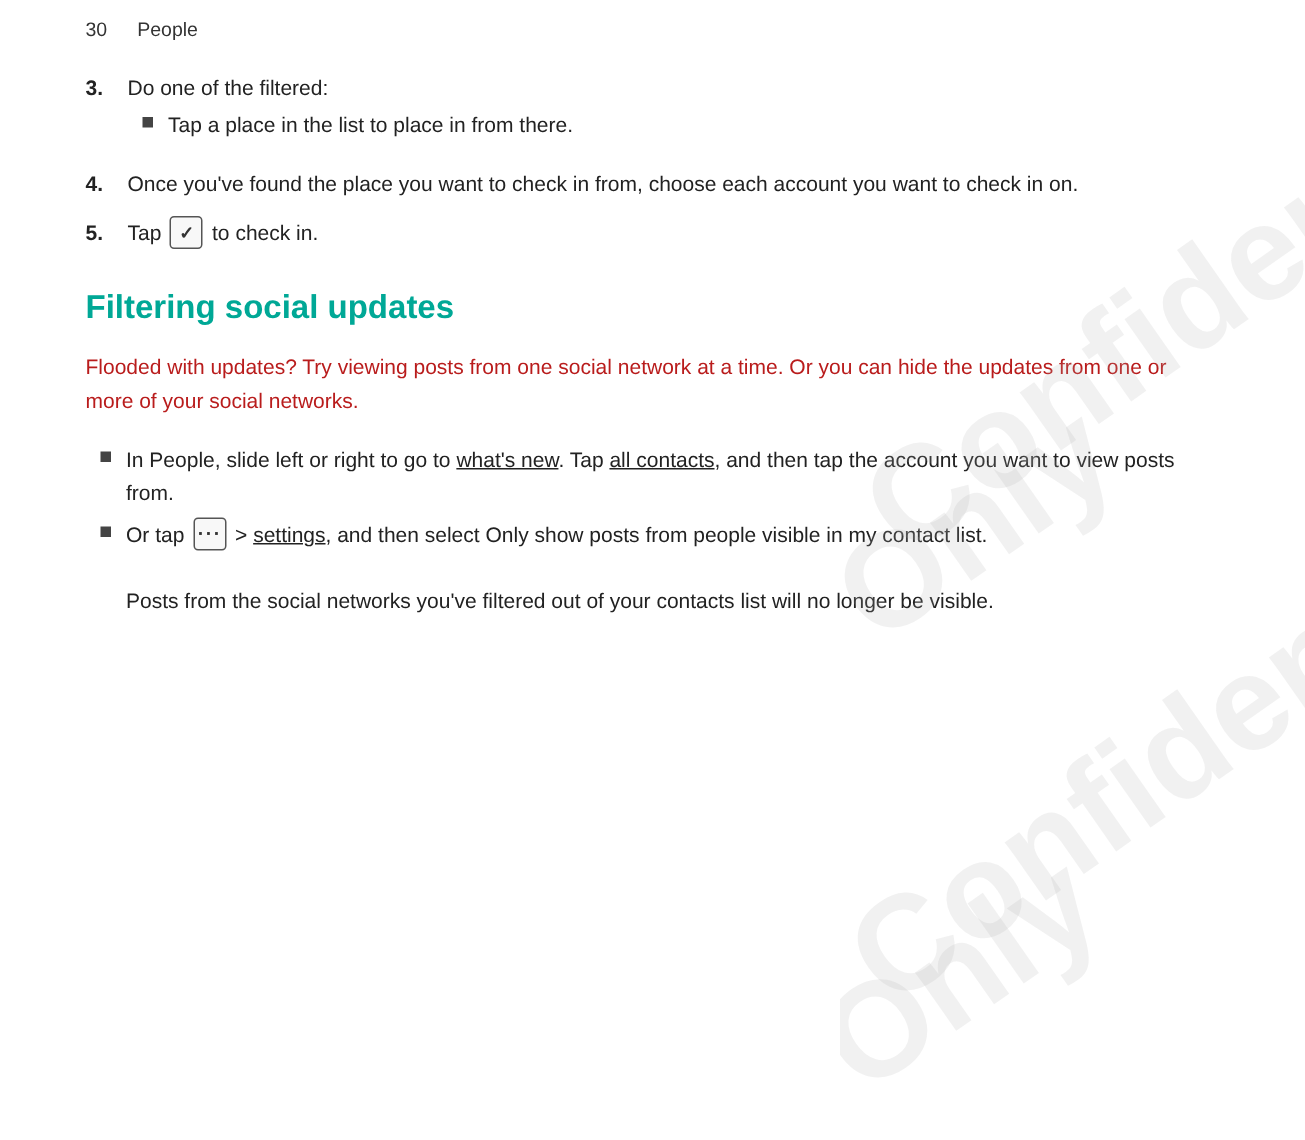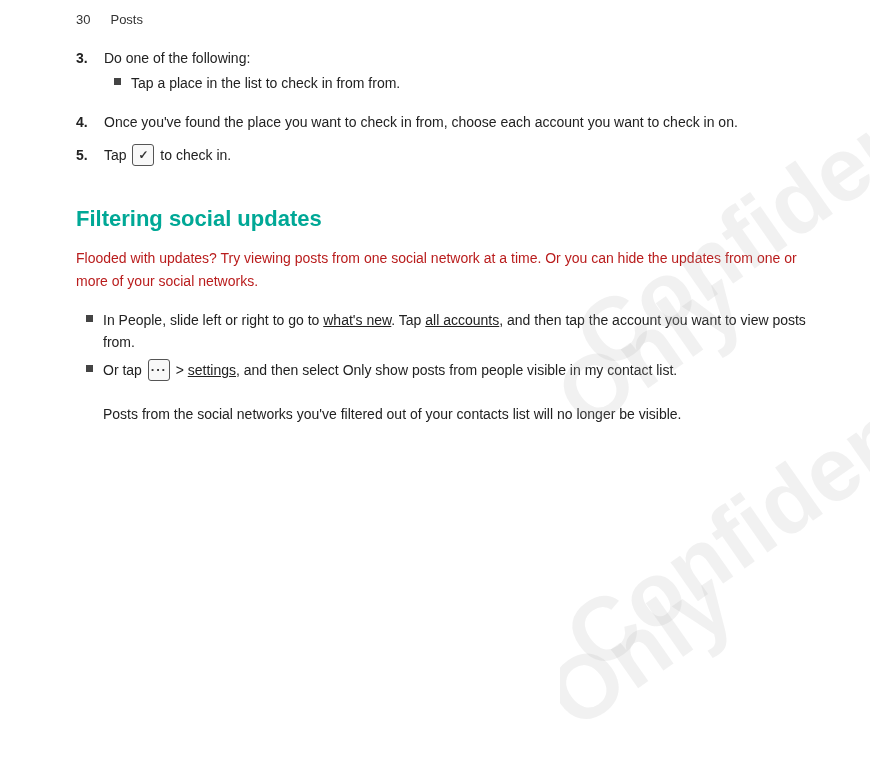--- a/index.html
+++ b/index.html
@@ -8,21 +8,21 @@
       font-size: 14px;
       line-height: 1.5;
       background: #fff;
       color: #222;
       width: 870px;
       min-height: 760px;
       position: relative;
       overflow: hidden;
     }
     .page-container {
-      padding: 10px 60px 20px 76px;
+      padding: 10px 60px 20px 57px;
       position: relative;
     }
     .header {
       display: flex;
       align-items: center;
       margin-bottom: 18px;
       border-bottom: none;
     }
     .page-number {
       font-size: 13px;
@@ -92,21 +92,21 @@
     .icon-plus::after { content: '+'; font-size: 14px; font-weight: bold; color: #333; }
     .icon-save::after { content: '⊟'; font-size: 13px; color: #333; }
     .icon-search::after { content: '🔍'; font-size: 11px; }
     .icon-checkin::after { content: '✓'; font-size: 12px; font-weight: bold; color: #333; }
     .icon-dots::after { content: '···'; font-size: 13px; letter-spacing: 1px; color: #333; font-weight: bold; }
 
     .section-heading {
       font-size: 22px;
       font-weight: bold;
       color: #00a896;
-      margin: 35px 0 12px 0;
+      margin: 21px 0 12px 0;
     }
     .body-text {
       font-size: 14px;
       line-height: 1.6;
       margin-bottom: 18px;
       color: #b91c1c;
     }
     strong, b { font-weight: normal; }
     u { text-decoration: underline; }
 
@@ -134,32 +134,32 @@
     .watermark-text-3 { top: 330px; left: -30px; }
     .watermark-text-4 { top: 480px; left: -20px; }
   </style>
 </head>
 <body>
 
 <div class="page-container">
 
   <div class="header">
     <span class="page-number">30</span>
-    <span class="page-title-header">Posts</span>
+    <span class="page-title-header">People</span>
   </div>
 
   <ol class="numbered-list">
     <li>
       <span class="num-label">3.</span>
       <div class="num-content">
-        <span>Do one of the following:</span>
+        <span>Do one of the filtered:</span>
         <ul class="bullet-list">
           <li>
             <span class="bullet-square"></span>
-            <span class="bullet-text">Tap a place in the list to check in from from.</span>
+            <span class="bullet-text">Tap a place in the list to place in from there.</span>
           </li>
         </ul>
       </div>
     </li>
 
     <li>
       <span class="num-label">4.</span>
       <div class="num-content">
         <span>Once you've found the place you want to check in from, choose each account you want to check in on.</span>
       </div>
@@ -173,21 +173,21 @@
     </li>
   </ol>
 
   <h2 class="section-heading">Filtering social updates</h2>
 
   <p class="body-text">Flooded with updates? Try viewing posts from one social network at a time. Or you can hide the updates from one or more of your social networks.</p>
 
   <ul class="bullet-list">
     <li>
       <span class="bullet-square"></span>
-      <span class="bullet-text">In People, slide left or right to go to <u><strong>what's new</strong></u>. Tap <u><strong>all accounts</strong></u>, and then tap the account you want to view posts from.</span>
+      <span class="bullet-text">In People, slide left or right to go to <u><strong>what's new</strong></u>. Tap <u><strong>all contacts</strong></u>, and then tap the account you want to view posts from.</span>
     </li>
     <li>
       <span class="bullet-square"></span>
       <span class="bullet-text">
         Or tap <span class="inline-icon icon-dots"></span> &gt; <u><strong>settings</strong></u>, and then select <strong>Only show posts from people visible in my contact list</strong>.
         <br><br>
         Posts from the social networks you've filtered out of your contacts list will no longer be visible.
       </span>
     </li>
   </ul>

